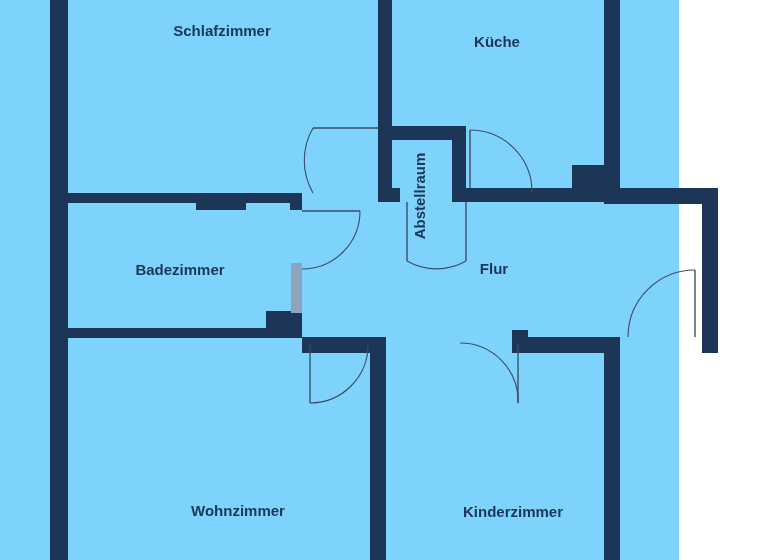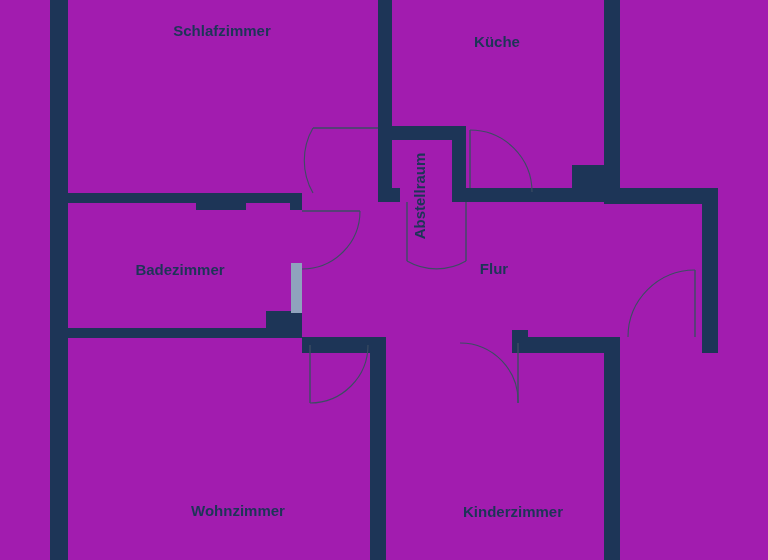--- a/index.html
+++ b/index.html
@@ -8,23 +8,23 @@
     background: #ffffff;
   }
   body {
     width: 768px;
     height: 560px;
     font-family: "Liberation Sans", "DejaVu Sans", sans-serif;
     overflow: hidden;
   }
   #floorplan-container {
     position: relative;
-    width: 768px;
+    width: 679px;
     height: 560px;
-    background: #a21caf;
+    background: #7dd3fc;
   }
   svg#floorplan {
     display: block;
     width: 768px;
     height: 560px;
   }
   .wall { fill: #1d3557; }
   .window-pane { fill: #8fa3bd; }
   .door-arc {
     fill: none;

